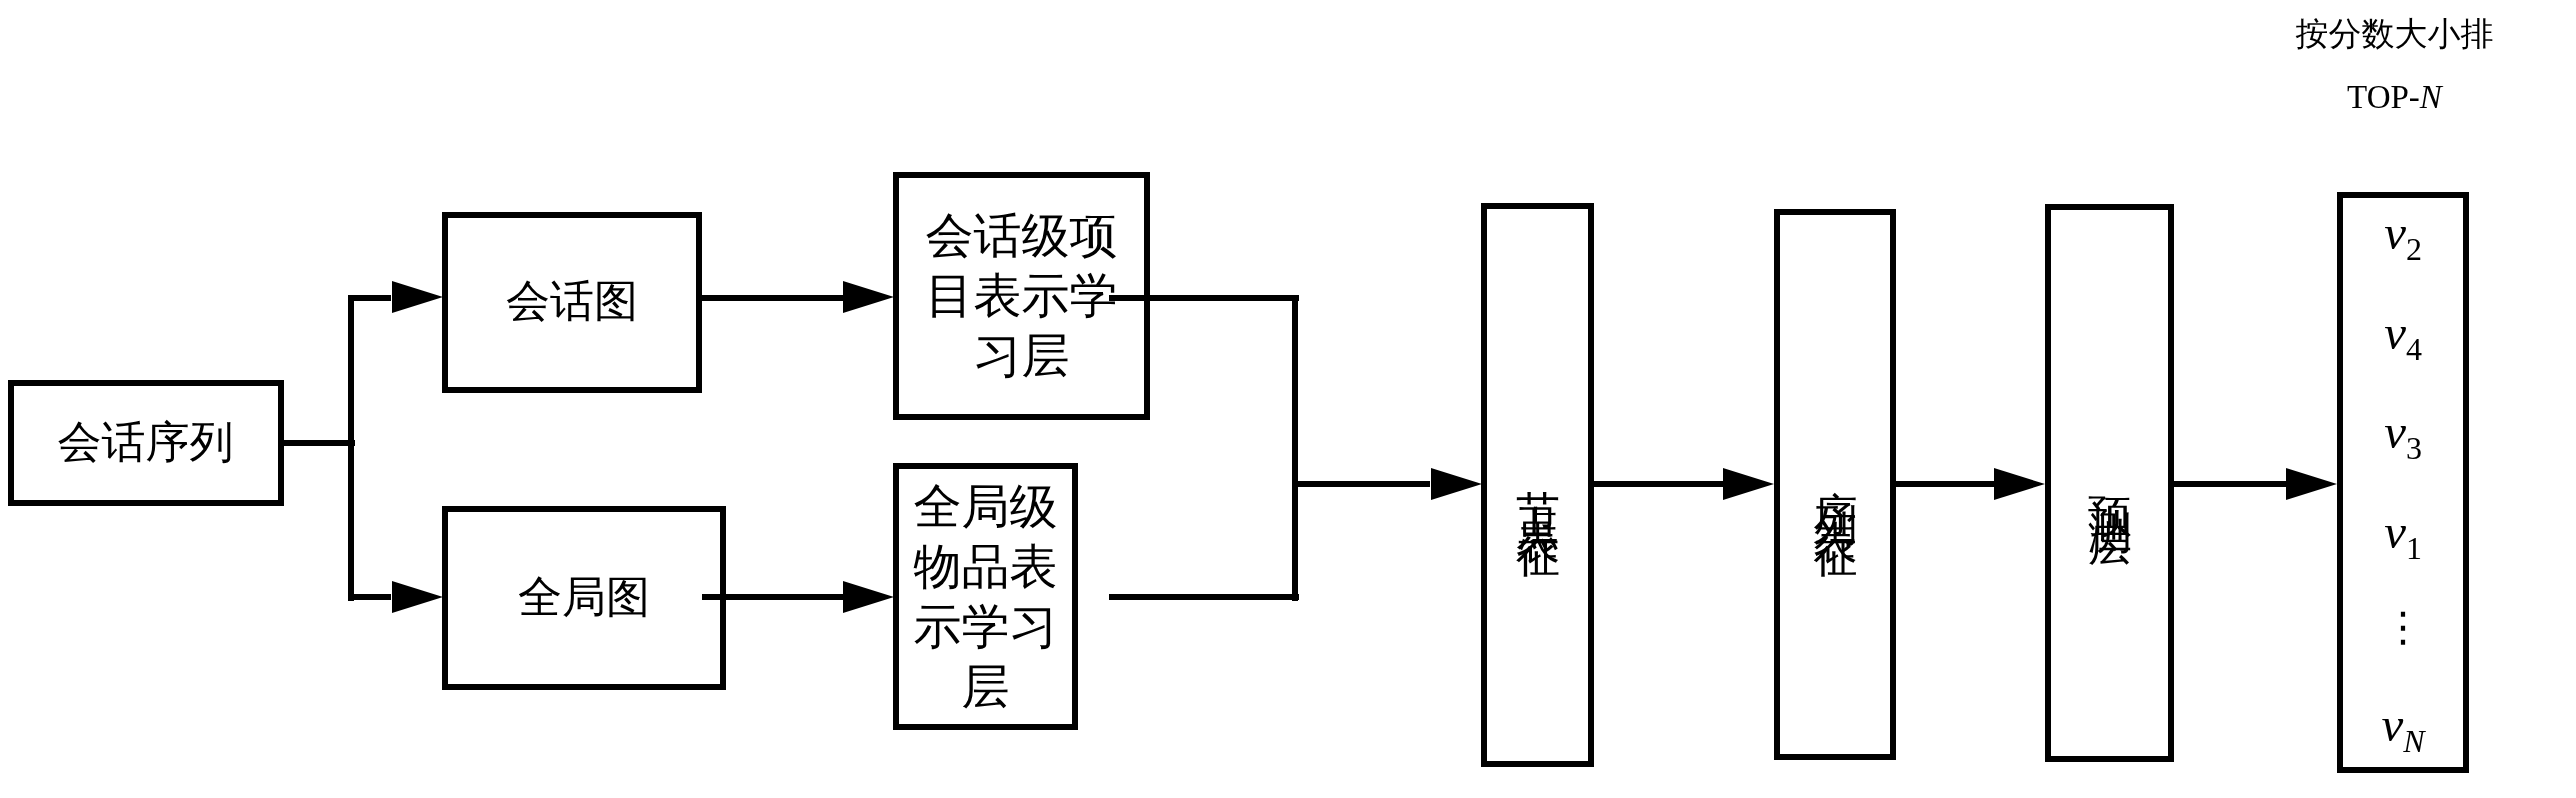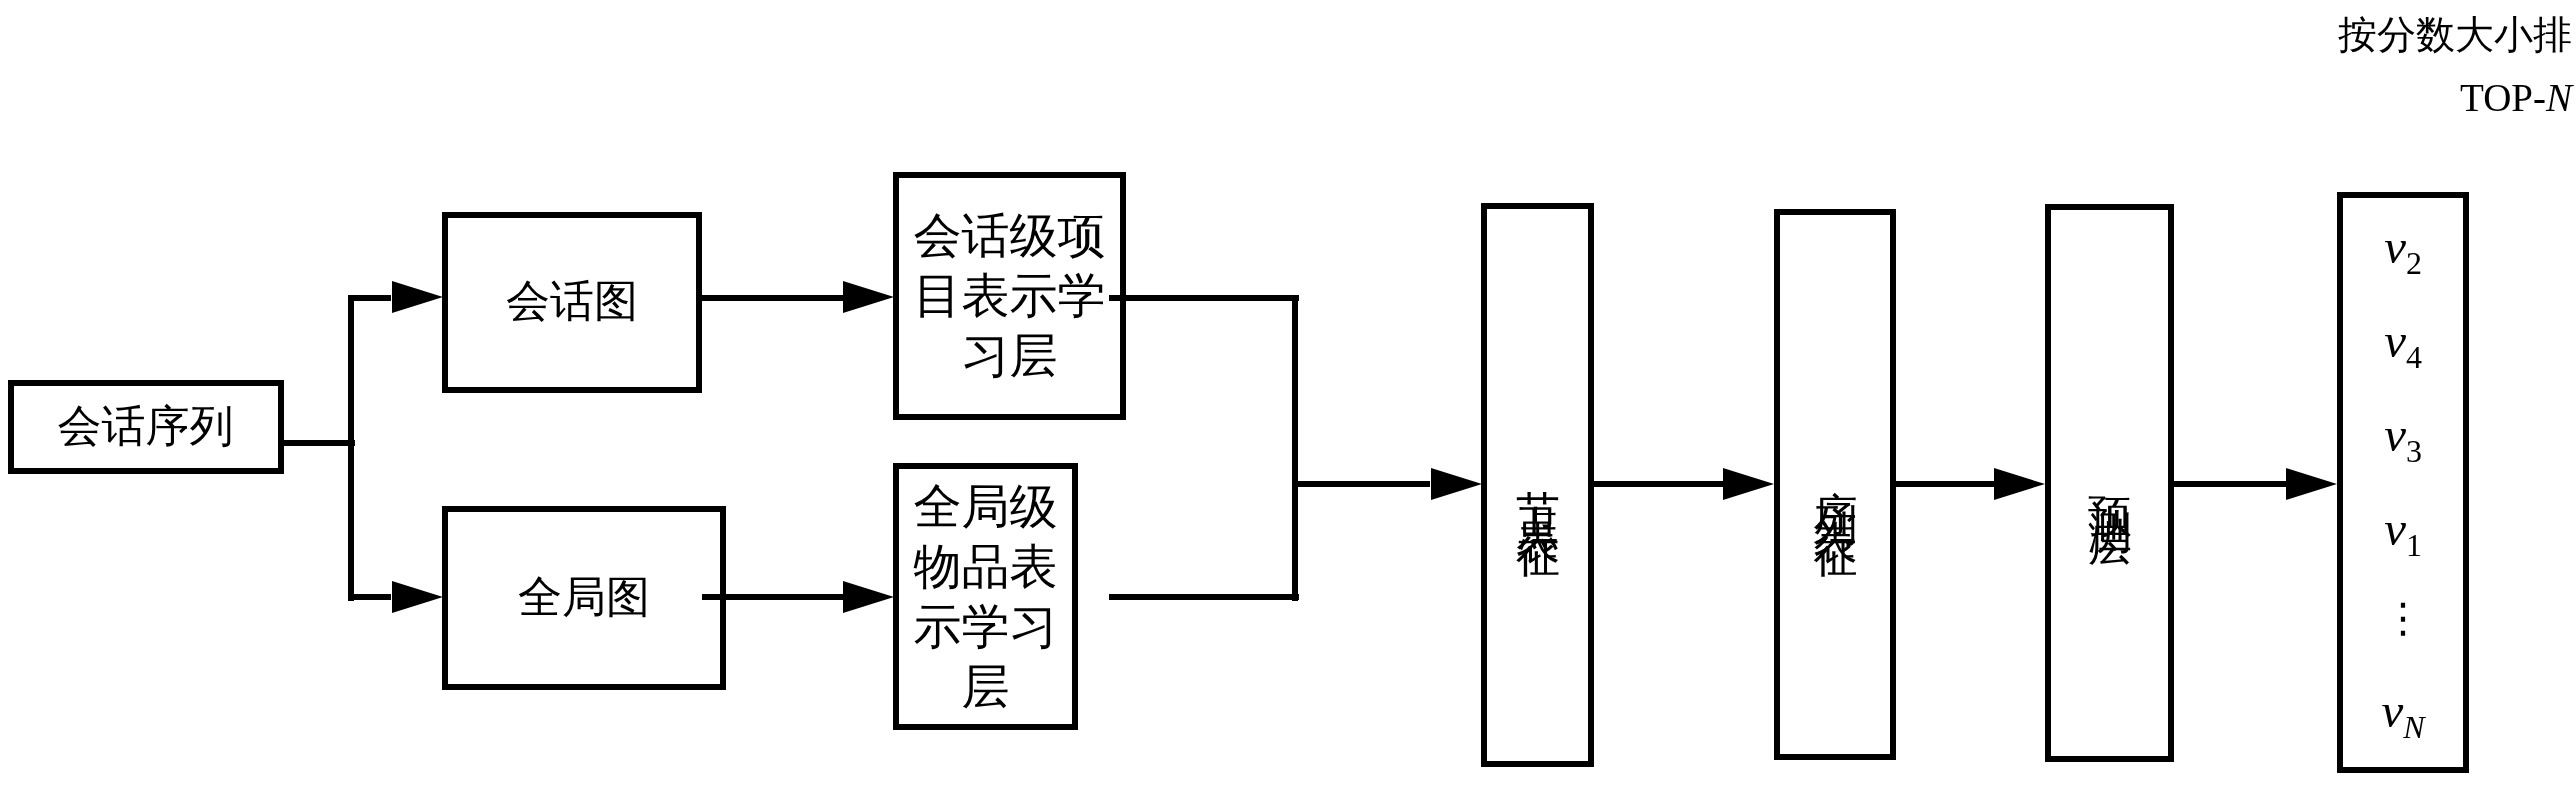--- a/index.html
+++ b/index.html
@@ -63,32 +63,32 @@
     border-top: 16.5px solid transparent;
     border-bottom: 16.5px solid transparent;
     border-left: 51px solid #000000;
   }
   
   #annotation {
     position: absolute;
     left: 2217px;
     top: 2.5px;
     width: 355px;
-    text-align: right;
-    font-size: 39px;
+    text-align: center;
+    font-size: 33px;
     line-height: 63px;
   }
   #annotation .var-n {
     font-style: italic;
   }
   
   #ranking-box {
     flex-direction: column;
     justify-content: space-between;
-    padding: 24px 0;
+    padding: 10px 0;
   }
   .rank-item {
     display: block;
     line-height: 1;
     white-space: nowrap;
   }
   .rank-base {
     font-style: italic;
     font-size: 49px;
   }
@@ -108,33 +108,33 @@
 </head>
 <body>
 
 <div id="canvas">
 
   <div id="annotation">
     <div>按分数大小排</div>
     <div><span>TOP-</span><span class="var-n">N</span></div>
   </div>
 
-  <div class="box" style="left:7.6px; top:380px; width:276px; height:94px;">
+  <div class="box" style="left:7.6px; top:380px; width:276px; height:126px;">
     <span class="label-h">会话序列</span>
   </div>
 
   <div class="box" style="left:442px; top:212px; width:260px; height:181px;">
     <span class="label-h">会话图</span>
   </div>
 
   <div class="box" style="left:442px; top:506px; width:284px; height:184px;">
     <span class="label-h">全局图</span>
   </div>
 
-  <div class="box" style="left:893px; top:172px; width:233px; height:248px; padding:0 9px;">
+  <div class="box" style="left:893px; top:172px; width:257px; height:248px; padding:0 9px;">
     <span class="label-wrap">会话级项目表示学习层</span>
   </div>
 
   <div class="box" style="left:893px; top:463px; width:185px; height:267px; padding:0 9px;">
     <span class="label-wrap">全局级物品表示学习层</span>
   </div>
 
   <div class="box" style="left:1481px; top:203px; width:113px; height:564px;">
     <span class="label-v">节点表征</span>
   </div>

